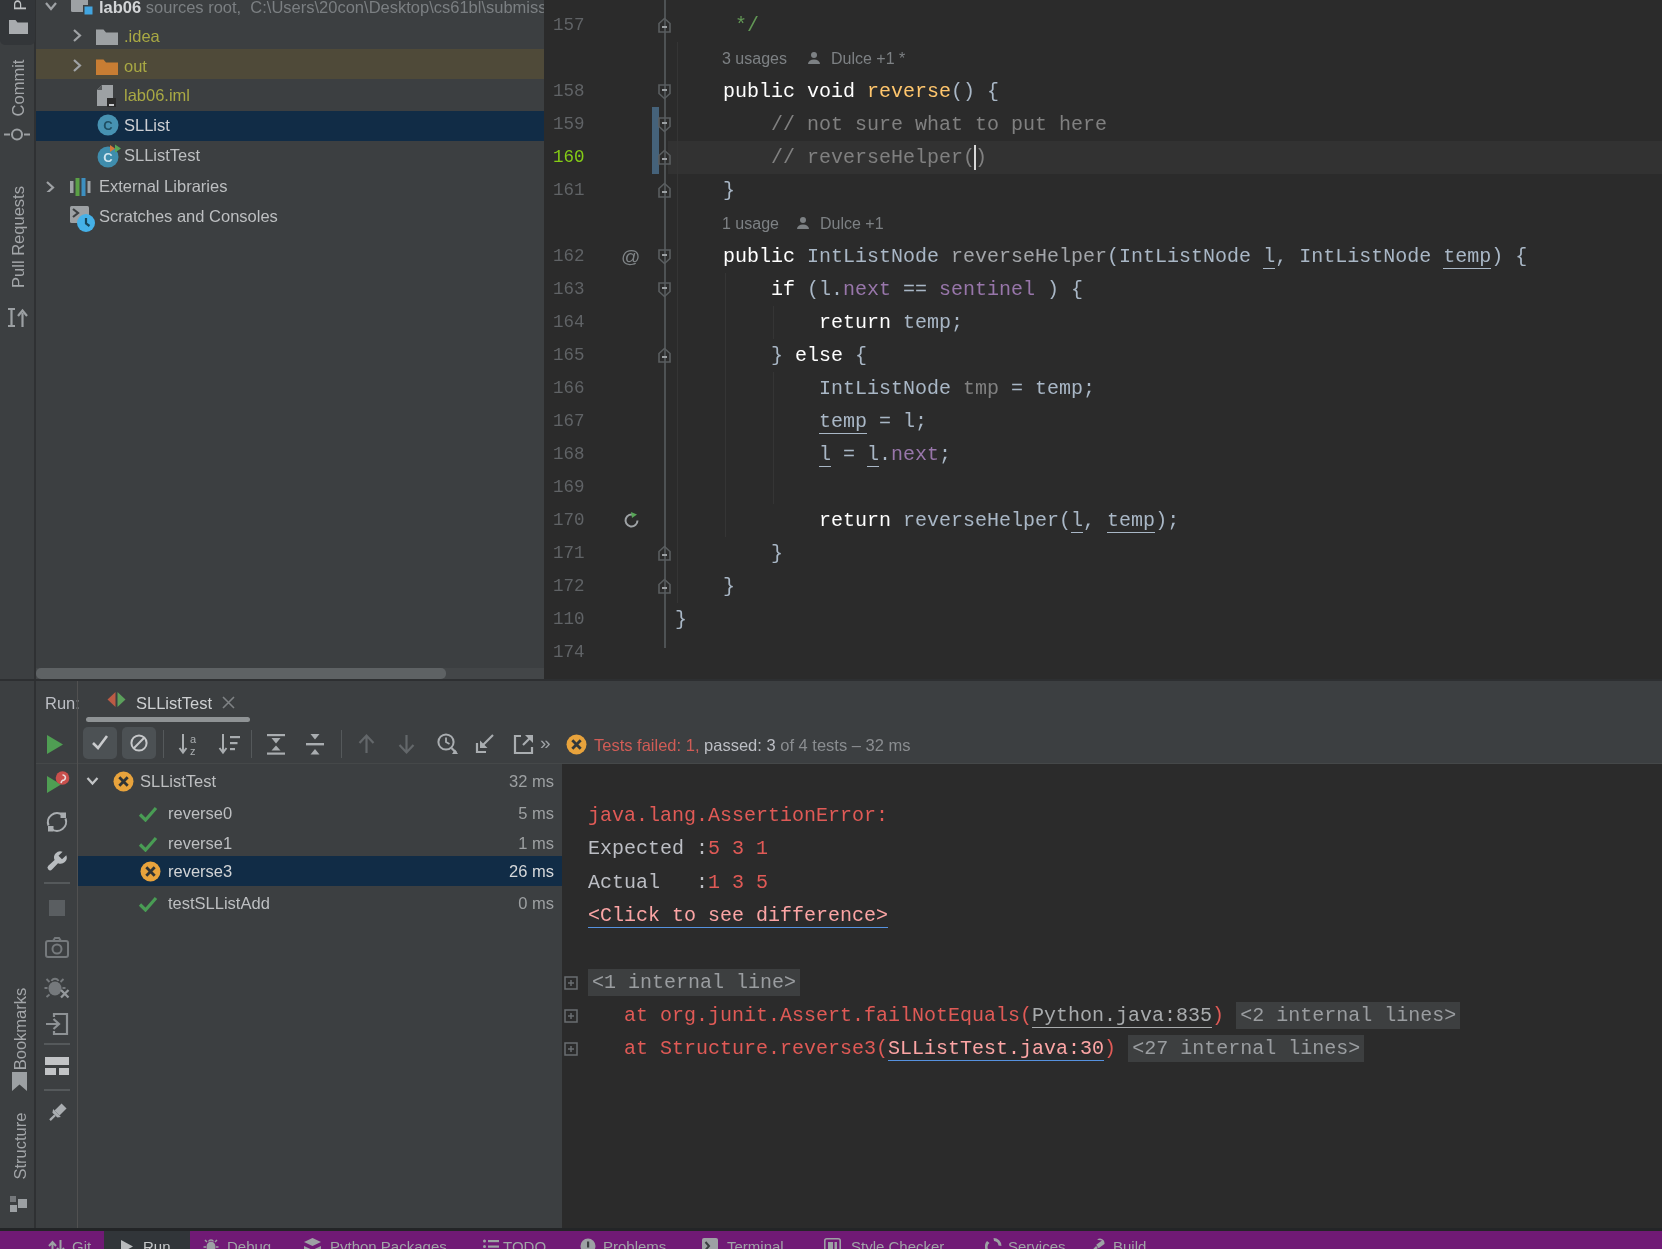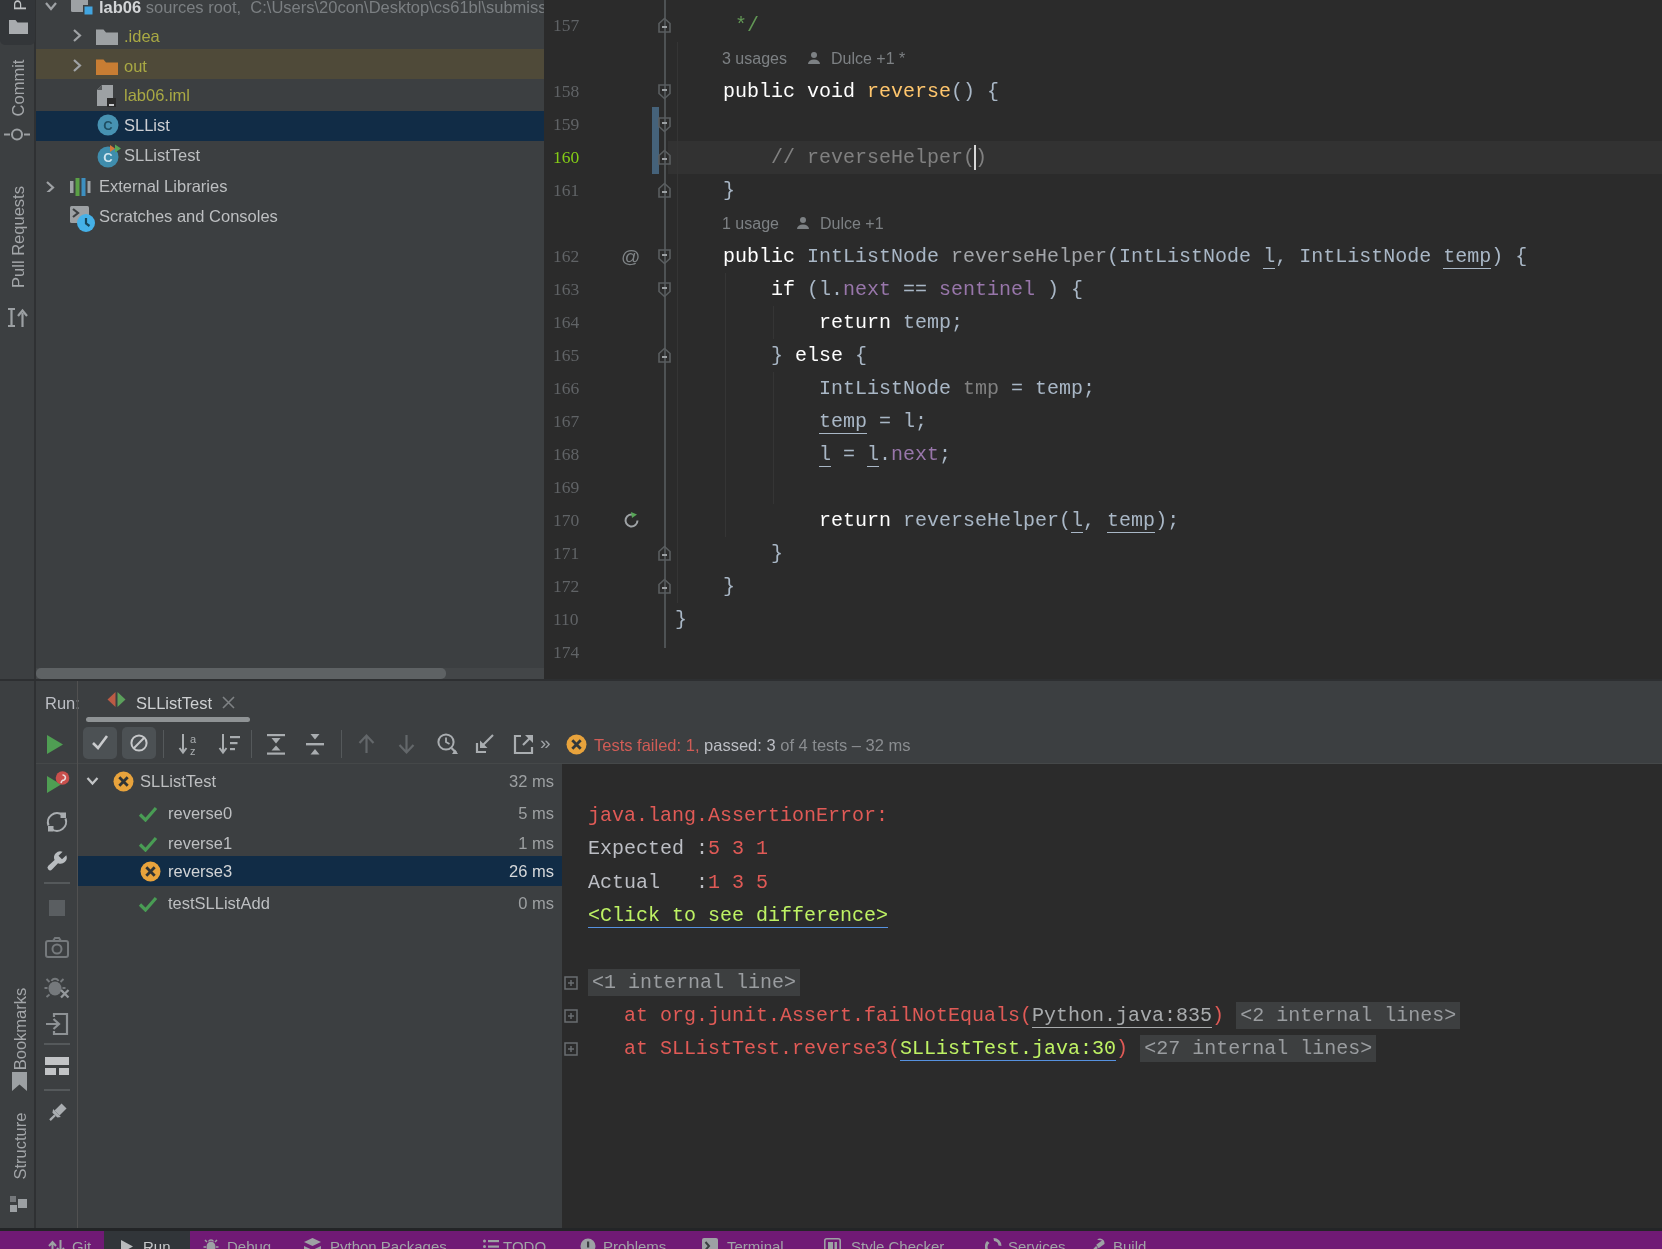--- a/index.html
+++ b/index.html
@@ -1,30 +1,30 @@
 <!DOCTYPE html>
 <html><head><meta charset="utf-8"><style>
 *{margin:0;padding:0;box-sizing:border-box}
 html,body{width:1662px;height:1249px;background:#2b2b2b;overflow:hidden}
 body{font-family:"Liberation Sans",sans-serif;position:relative}
 .abs{position:absolute}
 .ui{font-size:16.5px;color:#bdbfc1;white-space:pre}
 .rot{transform:rotate(-90deg);color:#a3a6a9;font-size:16.5px;text-align:center;white-space:nowrap}
 
 .cl{position:absolute;left:131px;height:33px;line-height:33px;font-family:"Liberation Mono",monospace;font-size:20px;white-space:pre;color:#a9b7c6}
-.ln{position:absolute;left:9px;width:40px;height:33px;line-height:33px;font-family:Liberation Serif, serif;font-size:17.5px;color:#606366}
+.ln{position:absolute;left:9px;width:40px;height:33px;line-height:33px;font-family:Liberation Mono, monospace;font-size:17.5px;color:#606366}
 .pent{position:absolute;left:113px}
 .kw{color:#ffffff}.doc{color:#629755}.cm{color:#808080}.fld{color:#9876aa}.mtd{color:#ffc66d}
 .gy{color:#808080}.mdecl{color:#a2a5a9}.un{border-bottom:1.5px solid #a9b7c6}
 .inlay{position:absolute;height:33px;line-height:33px;font-size:16px;color:#7d8184;white-space:pre}
 
 .con{position:absolute;left:552px;height:33px;line-height:33px;font-family:"Liberation Mono",monospace;font-size:20px;white-space:pre;color:#bcbec4}
 .red{color:#e05a56}.cgy{color:#9a9da0}
 .fbox{background:#3d3f40;padding:2px 4px}
-.lnk{color:#bef264;border-bottom:1.5px solid #5692e0}
+.lnk{color:#fca5a5;border-bottom:1.5px solid #5692e0}
 .lnk2{color:#a8abad;border-bottom:1.5px solid #a8abad}
 </style></head>
 <body>
 
 <div class="abs" style="left:0;top:0;width:36px;height:1249px;background:#3c3f41;border-right:2px solid #2f3133"></div>
 <div class="abs" style="left:0;top:-6px;width:35px;height:51px;background:#333639;border-radius:0 0 5px 5px"></div>
 <div class="abs rot" style="left:9px;top:-3px;width:20px;height:16px;color:#c0c3c5">P</div>
 <svg class="abs" style="left:9px;top:18px" width="19" height="16" viewBox="0 0 19 16">
     <path d="M0 2 h6.5 l2 2.5 H19 V16 H0 z" fill="#a8abae"></path>
   </svg>
@@ -206,20 +206,21 @@
     </svg>
 
   <div class="cl" style="top:9px"><span class="doc">     */</span></div>
   <div class="inlay" style="left:178px;top:42px">3 usages</div>
   <svg class="abs" style="left:262px;top:50px" width="16" height="16" viewBox="0 0 16 16">
       <circle cx="8" cy="5" r="3" fill="#7d8184"></circle>
       <path d="M2 14 a6 4.5 0 0 1 12 0 z" fill="#7d8184"></path>
     </svg>
   <div class="inlay" style="left:287px;top:42px">Dulce +1 *</div>
   <div class="cl" style="top:75px">    <span class="kw">public</span> <span class="kw">void</span> <span class="mtd">reverse</span>() {</div>
+  <div class="cl" style="top:108px"><span class="cm">        // not sure what to put here</span></div>
   <div class="cl" style="top:141px"><span class="cm">        // reverseHelper()</span></div>
   <div class="abs" style="left:430px;top:145px;width:2px;height:25px;background:#d8d8d8"></div>
   <div class="cl" style="top:174px">    }</div>
   <div class="inlay" style="left:178px;top:207px">1 usage</div>
   <svg class="abs" style="left:251px;top:215px" width="16" height="16" viewBox="0 0 16 16">
       <circle cx="8" cy="5" r="3" fill="#7d8184"></circle>
       <path d="M2 14 a6 4.5 0 0 1 12 0 z" fill="#7d8184"></path>
     </svg>
   <div class="inlay" style="left:276px;top:207px">Dulce +1</div>
   <div class="cl" style="top:240px">    <span class="kw">public</span> IntListNode <span class="mdecl">reverseHelper</span>(IntListNode <span class="un">l</span>, IntListNode <span class="un">temp</span>) {</div>
@@ -397,21 +398,21 @@
     </svg>
   <div class="abs ui" style="left:132px;top:213px">testSLListAdd</div>
   <div class="abs ui" style="left:418px;top:213px;width:100px;text-align:right;color:#9da0a2">0 ms</div>
 
   <div class="con red" style="top:118px">java.lang.AssertionError:</div>
   <div class="con" style="top:151px"><span>Expected :</span><span class="red">5 3 1</span></div>
   <div class="con" style="top:185px"><span>Actual   :</span><span class="red">1 3 5</span></div>
   <div class="con" style="top:218px"><span class="lnk">&lt;Click to see difference&gt;</span></div>
   <div class="con" style="top:285px"><span class="fbox cgy">&lt;1 internal line&gt;</span></div>
   <div class="con" style="top:318px"><span class="red">   at org.junit.Assert.failNotEquals(</span><span class="lnk2">Python.java:835</span><span class="red">)</span> <span class="fbox cgy">&lt;2 internal lines&gt;</span></div>
-  <div class="con" style="top:351px"><span class="red">   at SLListTest.reverse3(</span><span class="lnk">SLListTest.java:30</span><span class="red">)</span> <span class="fbox cgy">&lt;27 internal lines&gt;</span></div>
+  <div class="con" style="top:351px"><span class="red">   at Structure.reverse3(</span><span class="lnk">SLListTest.java:30</span><span class="red">)</span> <span class="fbox cgy">&lt;27 internal lines&gt;</span></div>
   <svg class="abs" style="left:528px;top:295px" width="14" height="14" viewBox="0 0 14 14">
       <rect x="1" y="1" width="12" height="12" stroke="#6a6e71" stroke-width="1.5" fill="none"></rect>
       <path d="M7 4 v6 M4 7 h6" stroke="#6a6e71" stroke-width="1.5"></path>
     </svg>
   <svg class="abs" style="left:528px;top:328px" width="14" height="14" viewBox="0 0 14 14">
       <rect x="1" y="1" width="12" height="12" stroke="#6a6e71" stroke-width="1.5" fill="none"></rect>
       <path d="M7 4 v6 M4 7 h6" stroke="#6a6e71" stroke-width="1.5"></path>
     </svg>
   <svg class="abs" style="left:528px;top:361px" width="14" height="14" viewBox="0 0 14 14">
       <rect x="1" y="1" width="12" height="12" stroke="#6a6e71" stroke-width="1.5" fill="none"></rect>

